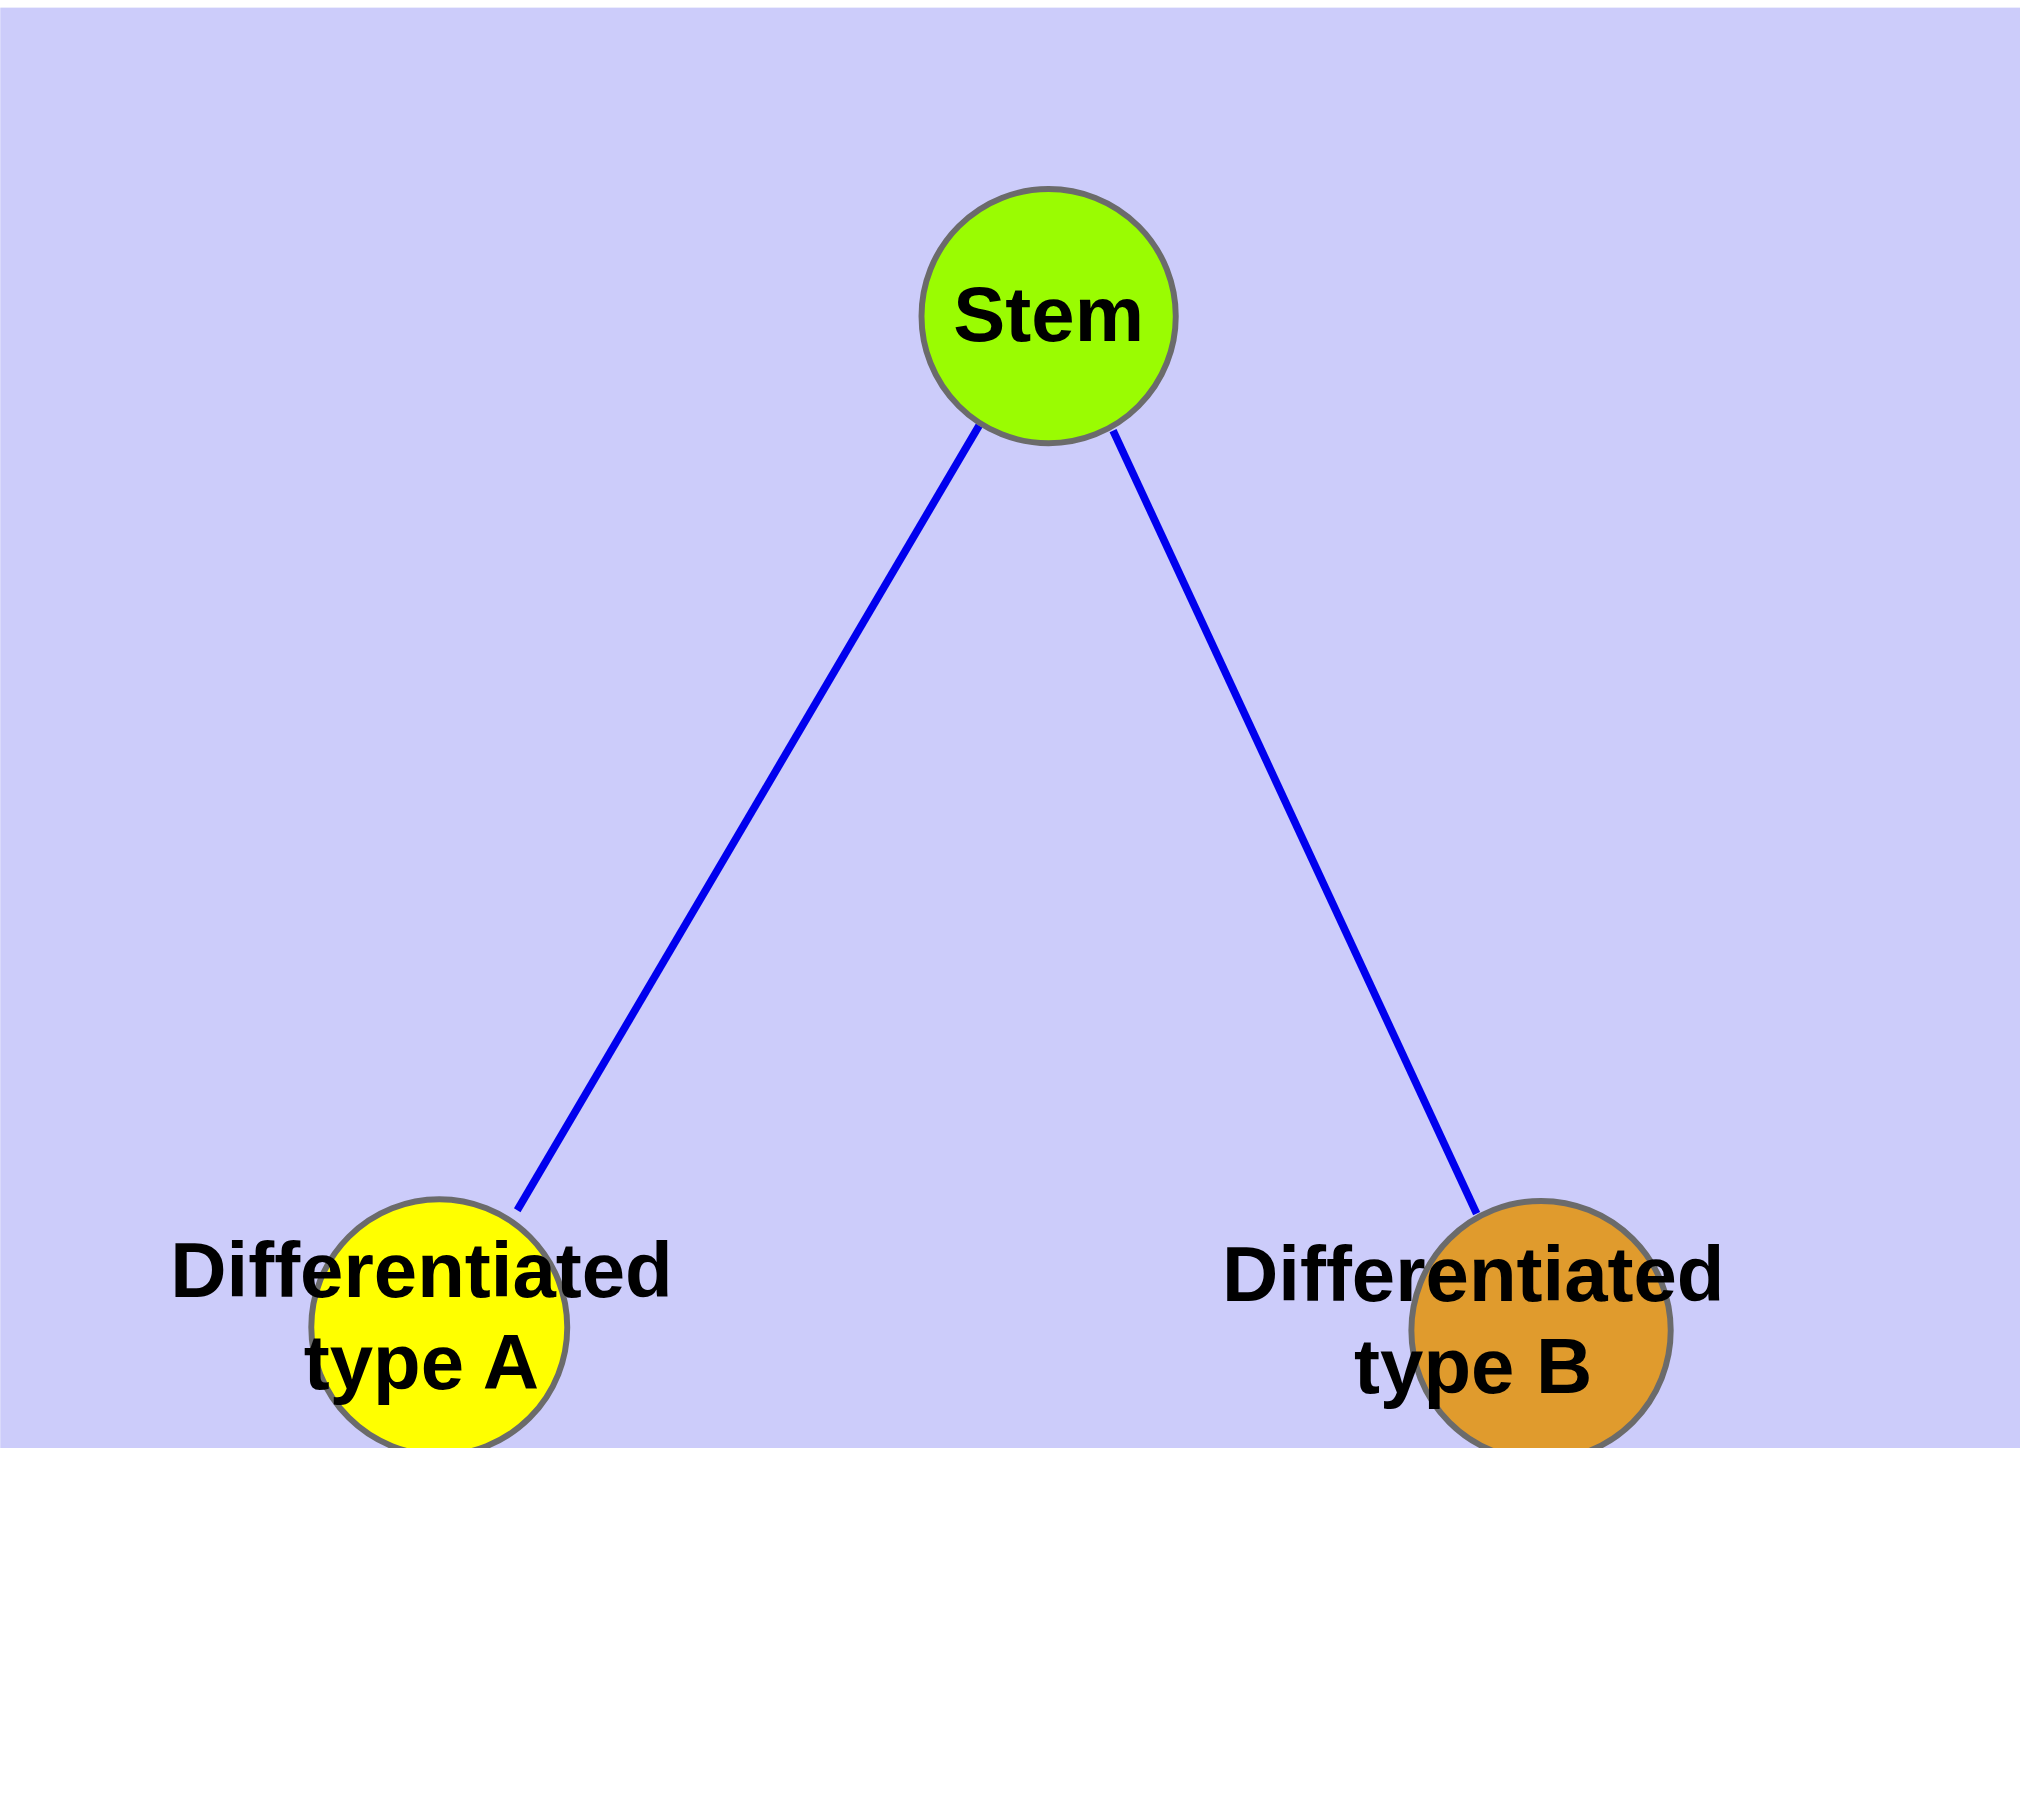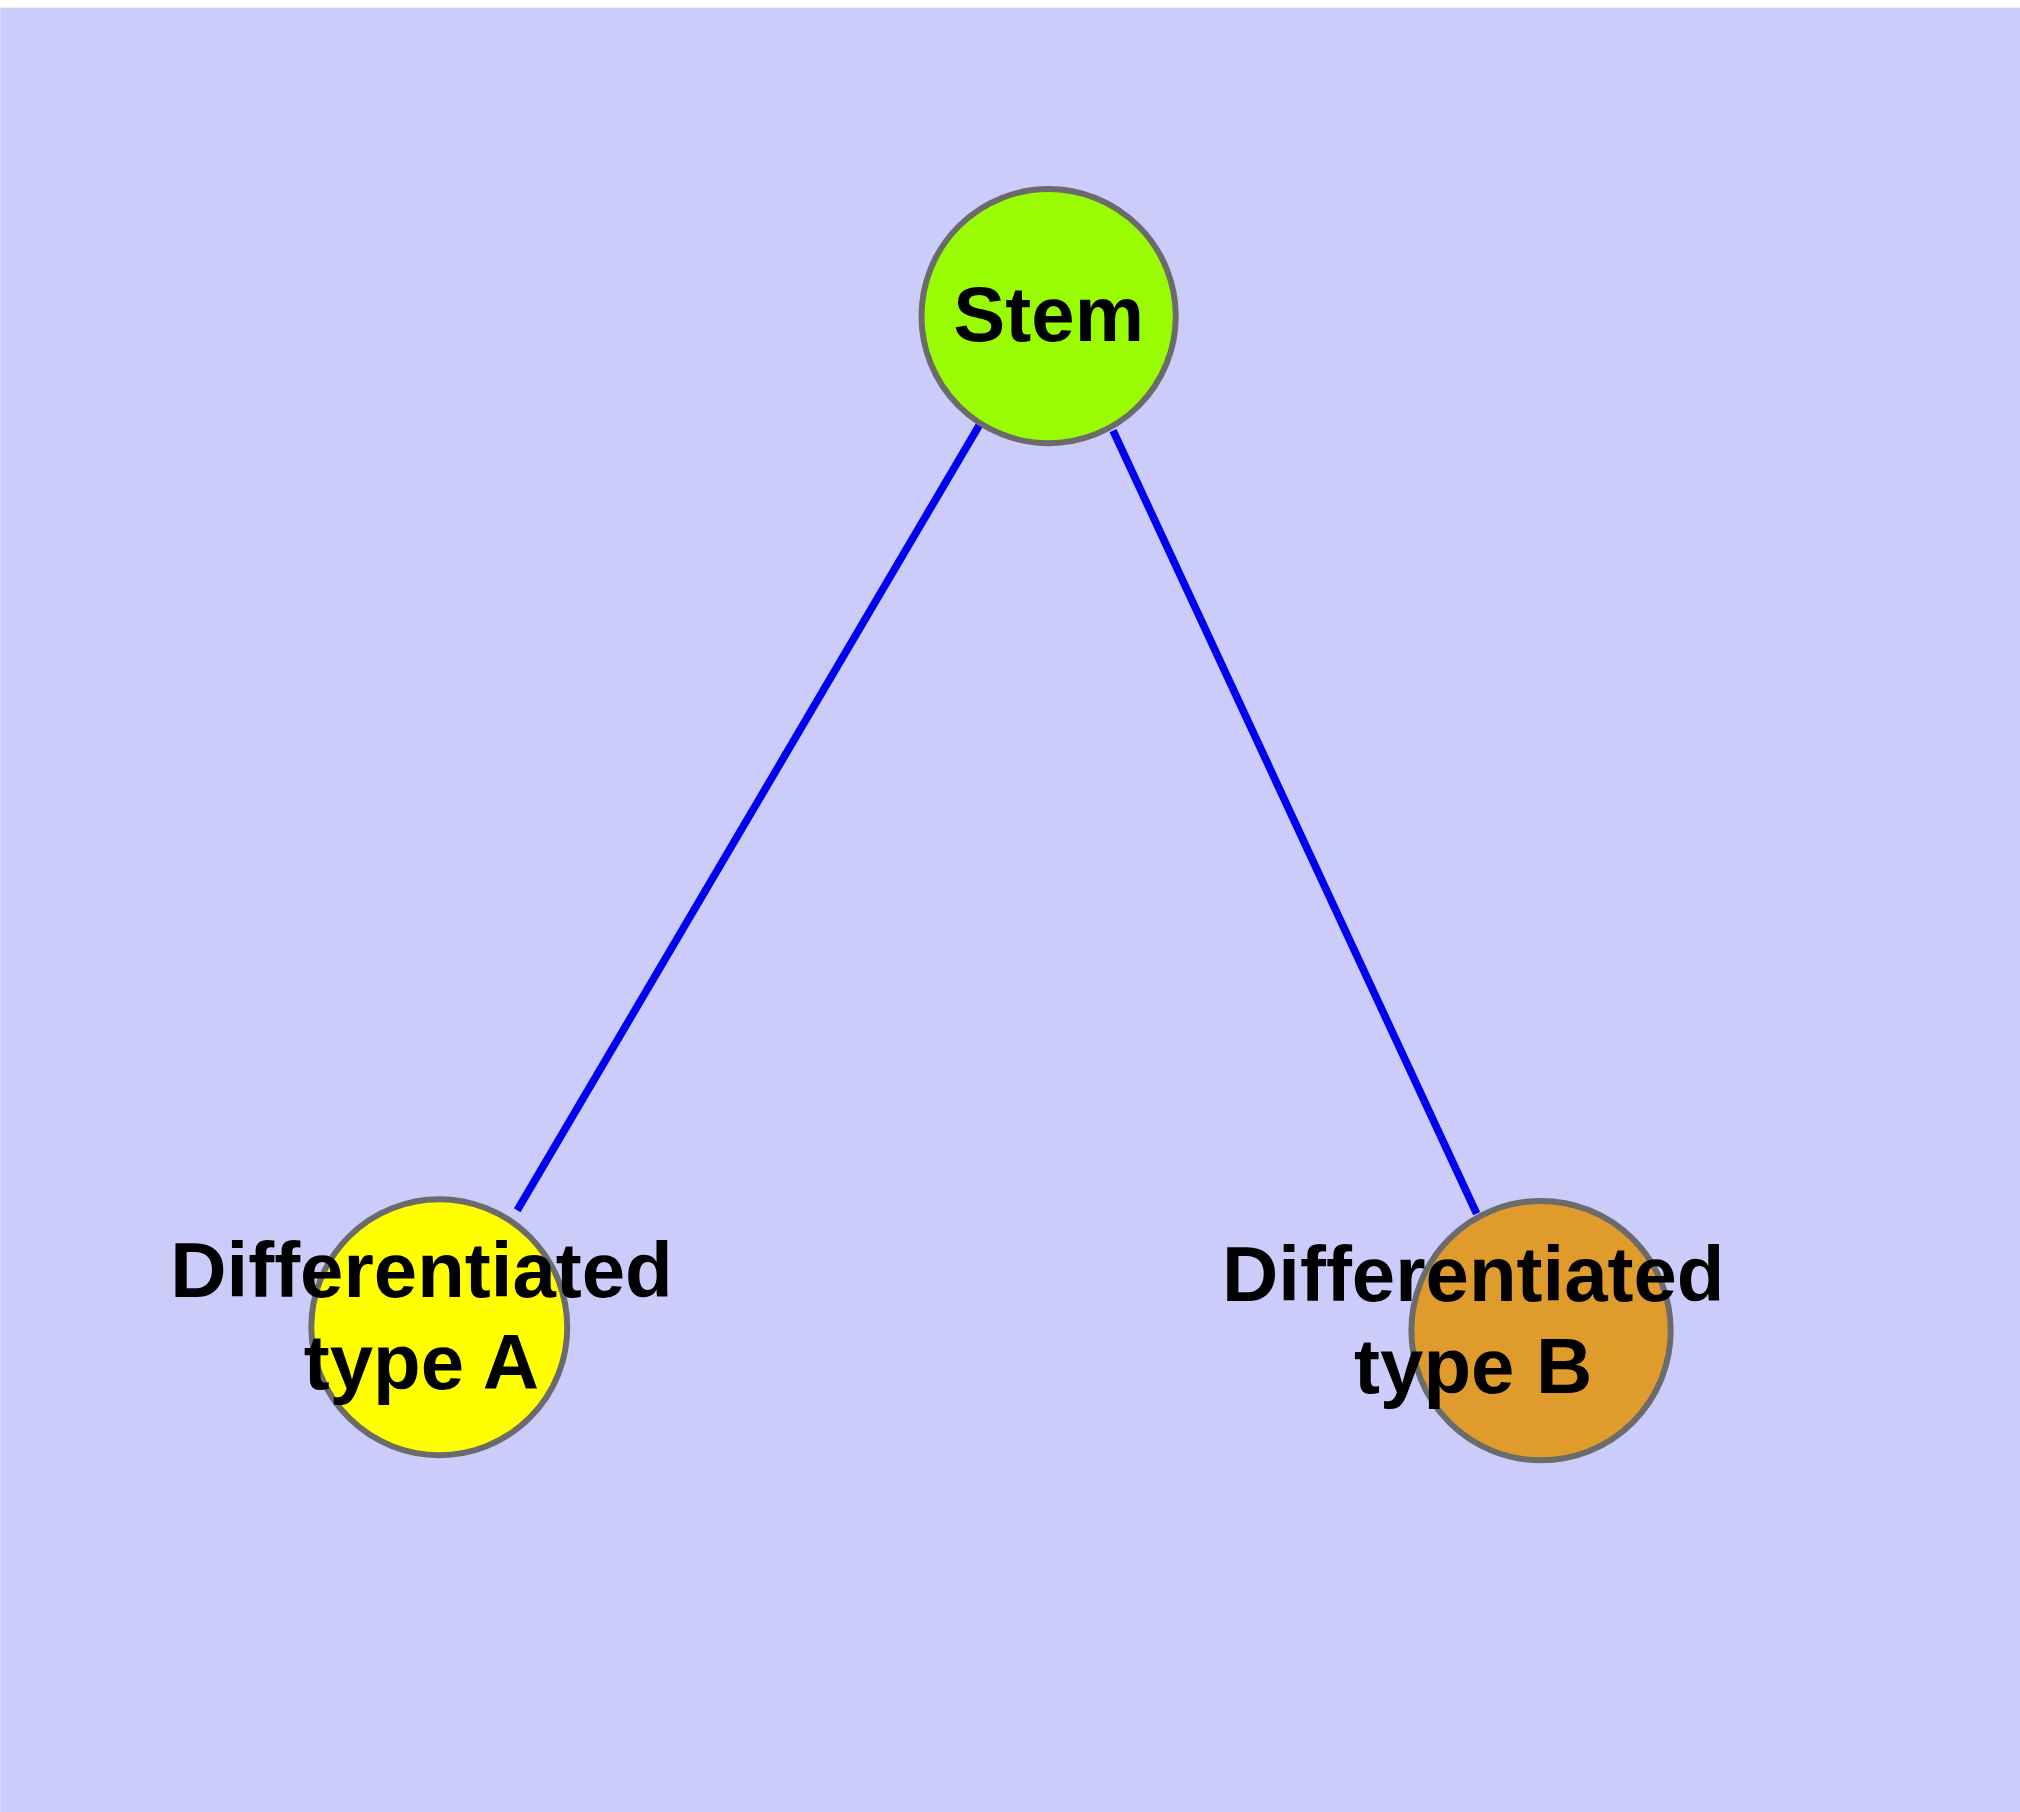--- a/index.html
+++ b/index.html
@@ -4,21 +4,21 @@
 <title>Cell differentiation graph</title>
 <style>
   html, body {
     margin: 0;
     padding: 0;
     background: #ffffff;
   }
   #canvas {
     position: relative;
     width: 2021px;
-    height: 1812px;
+    height: 1448px;
     background: #ffffff;
     overflow: hidden;
   }
   #graph-svg {
     position: absolute;
     left: 0;
     top: 0;
     width: 2021px;
     height: 1812px;
     display: block;

